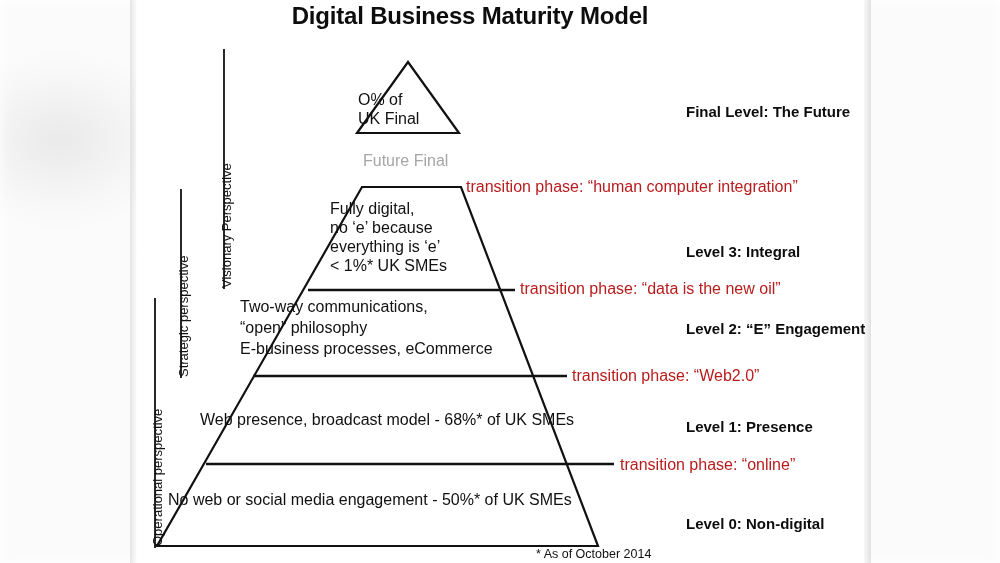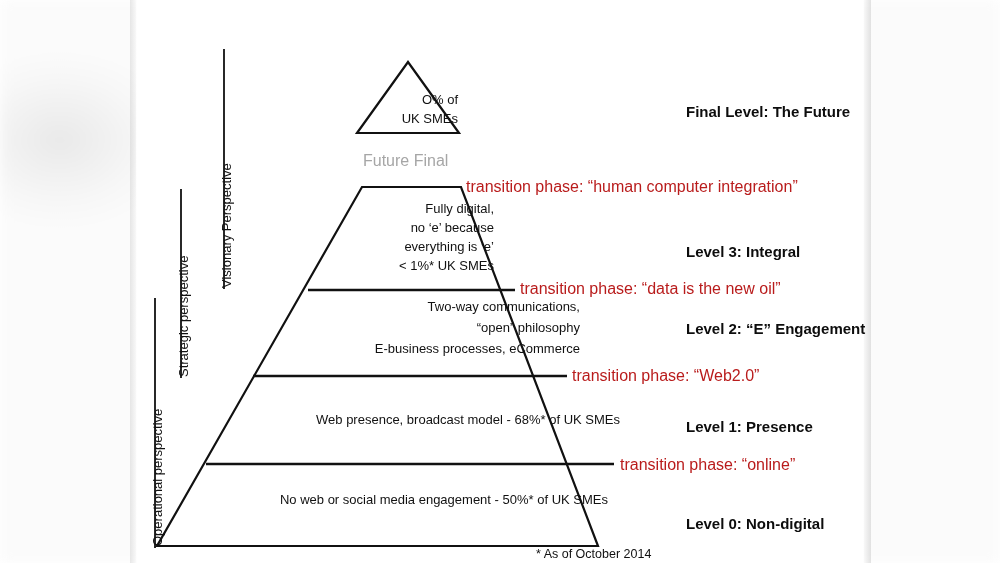--- a/index.html
+++ b/index.html
@@ -85,22 +85,22 @@
     color: #111111;
   }
   .vlabel {
     font-size: 13px;
     color: #111111;
     transform-origin: 0 0;
     transform: rotate(-90deg);
   }
   .centerblock {
     position: absolute;
-    text-align: right;
-    font-size: 13px;
+    text-align: left;
+    font-size: 16px;
     color: #111111;
     line-height: 19px;
   }
 </style>
 </head>
 <body>
 
 <div id="stage">
   <div class="backdrop"></div>
   <div class="panel"></div>
@@ -115,24 +115,25 @@
 
     <line x1="308" y1="290" x2="515" y2="290" stroke="#111111" stroke-width="2.4"></line>
     <line x1="253" y1="376" x2="567" y2="376" stroke="#111111" stroke-width="2.4"></line>
     <line x1="206" y1="464" x2="614" y2="464" stroke="#111111" stroke-width="2.4"></line>
 
     <line x1="155" y1="298" x2="155" y2="548" stroke="#111111" stroke-width="1.8"></line>
     <line x1="181" y1="189" x2="181" y2="378" stroke="#111111" stroke-width="1.8"></line>
     <line x1="224" y1="49" x2="224" y2="289" stroke="#111111" stroke-width="1.8"></line>
   </svg>
 
+  <div class="tx title">Digital Business Maturity Model</div>
 
   <div class="centerblock" style="left:358px; top:90px; width:100px;">
     <div>O% of</div>
-    <div>UK SMEs</div>
+    <div>UK Final</div>
   </div>
 
   <div class="tx future-lv" style="left:363px; top:152px;">Future Final</div>
 
   <div class="centerblock tri-txt" style="left:330px; top:199px; width:164px;">
     <div>Fully digital,</div>
     <div>no ‘e’ because</div>
     <div>everything is ‘e’</div>
     <div>&lt; 1%* UK SMEs</div>
   </div>

